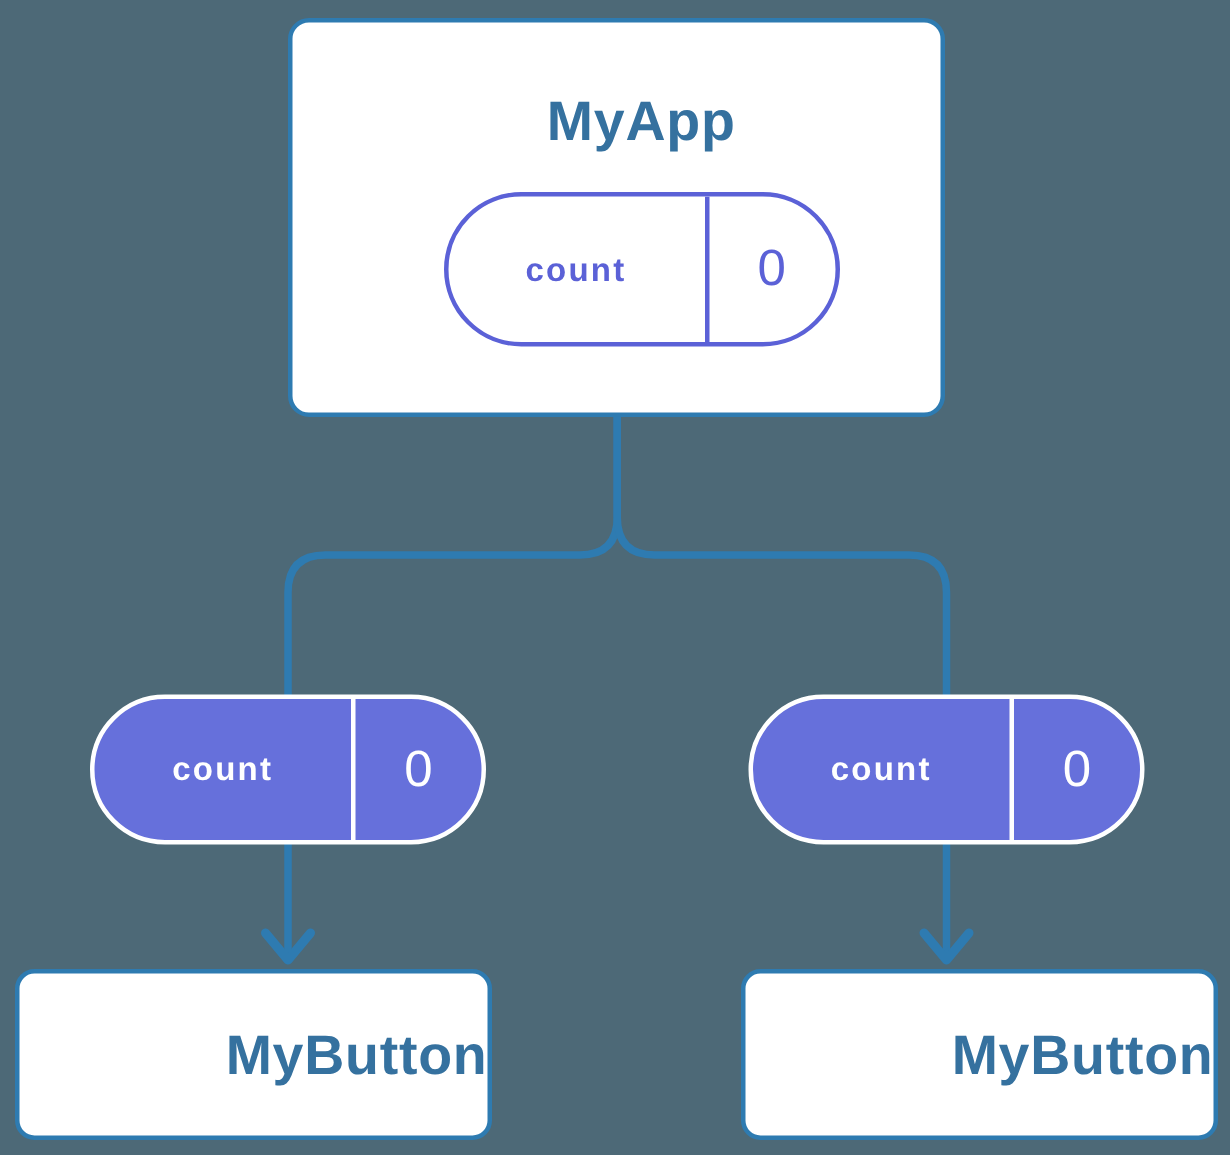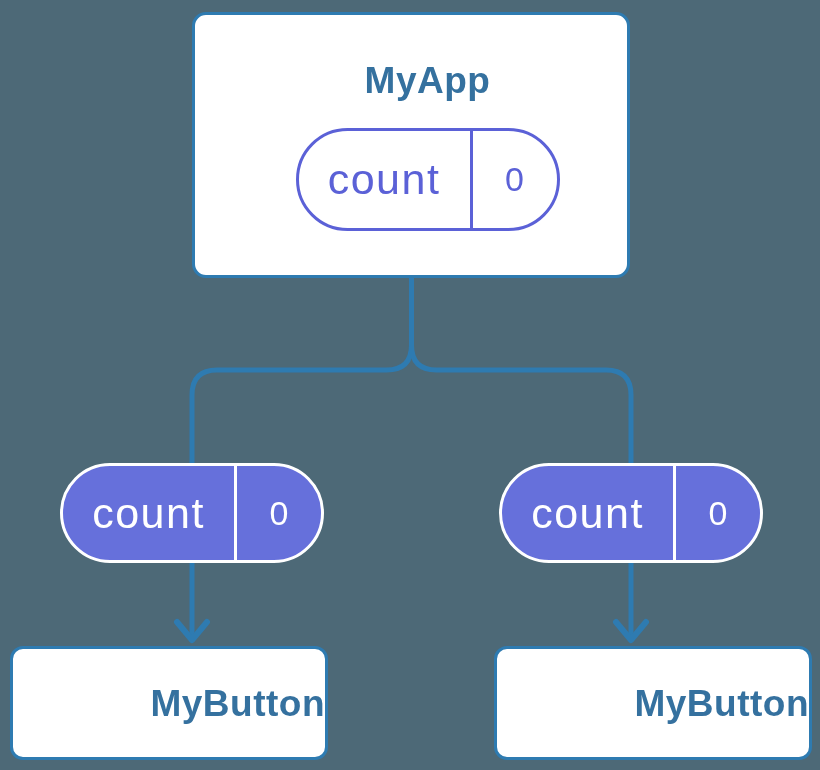--- a/index.html
+++ b/index.html
@@ -51,22 +51,23 @@
   .pill {
     display: flex;
     box-sizing: border-box;
     overflow: hidden;
   }
   .pill-name {
     flex: 1;
     display: flex;
     align-items: center;
     justify-content: center;
-    font-size: 43px;
+    font-size: 22px;
     letter-spacing: 1.5px;
+    font-weight: bold;
   }
   .pill-value {
     width: 84px;
     display: flex;
     align-items: center;
     justify-content: center;
     font-size: 34px;
   }
   .pill-outline {
     margin-top: 26px;

